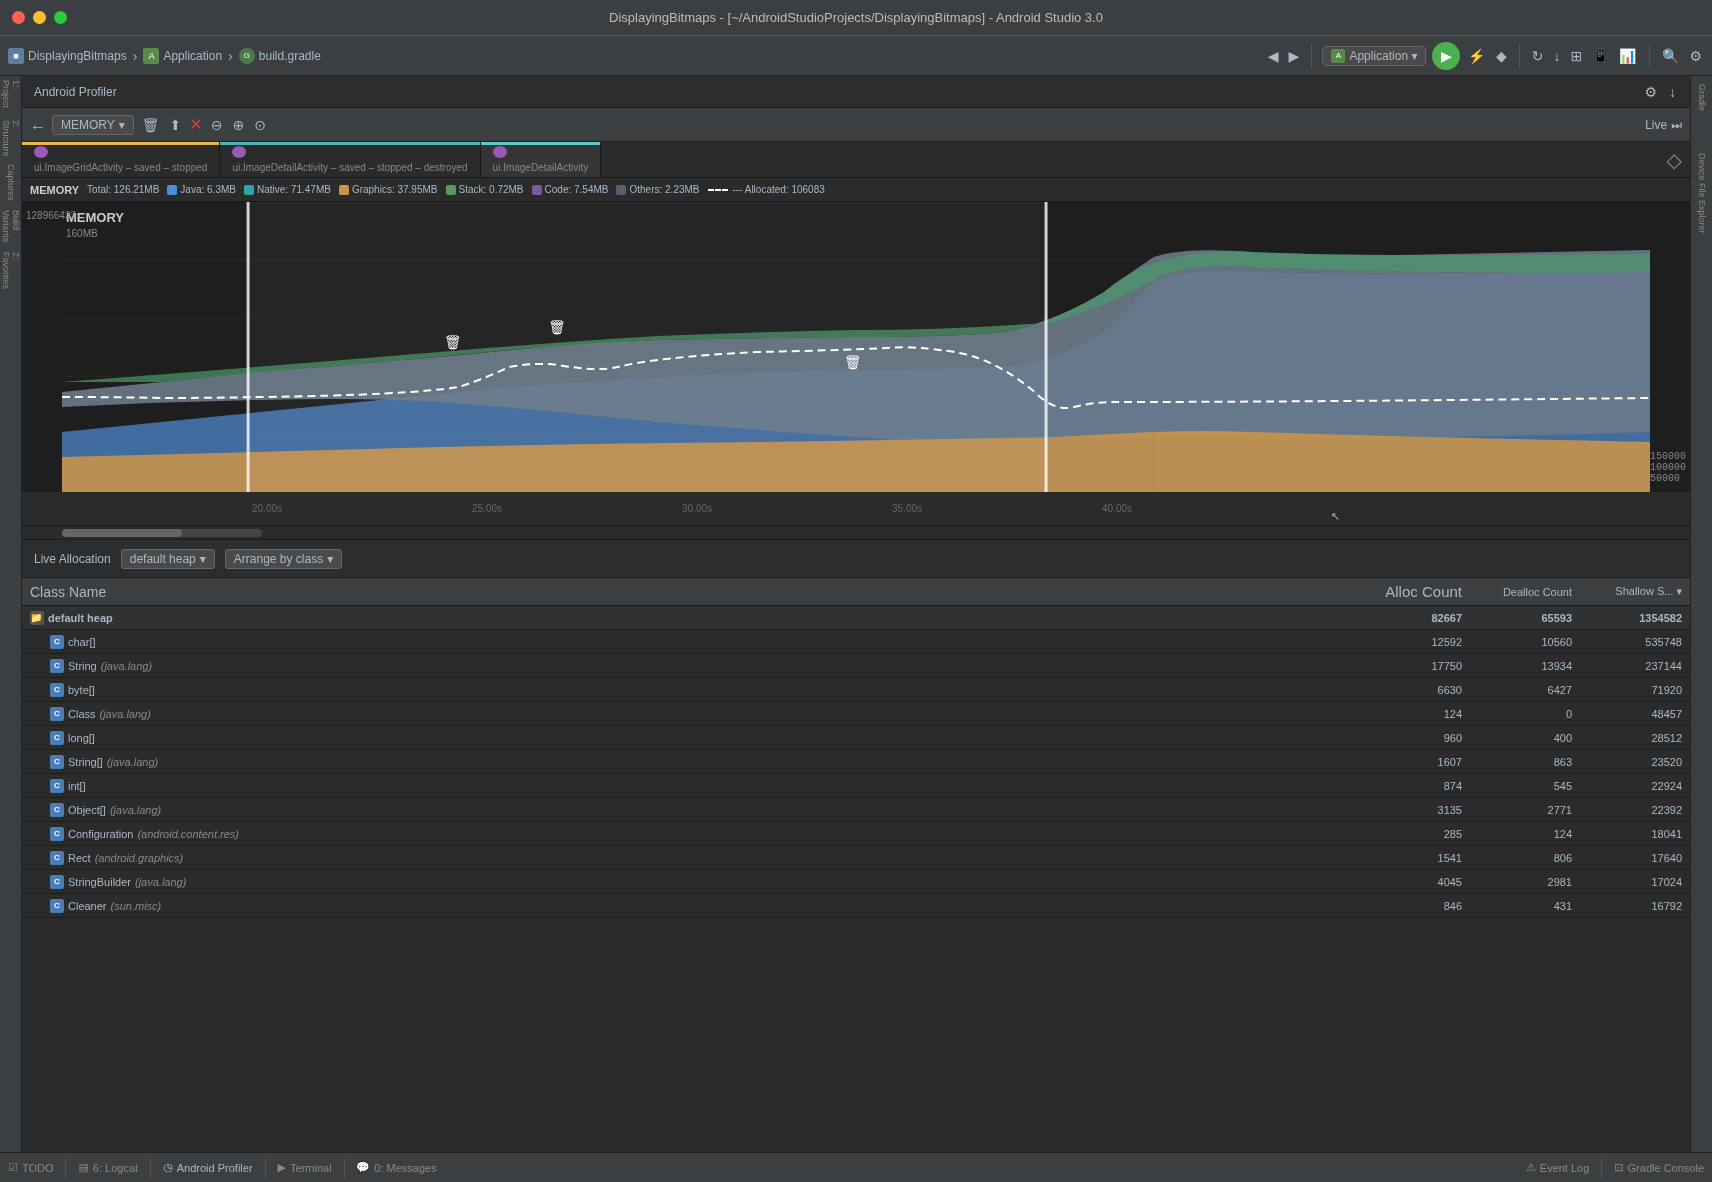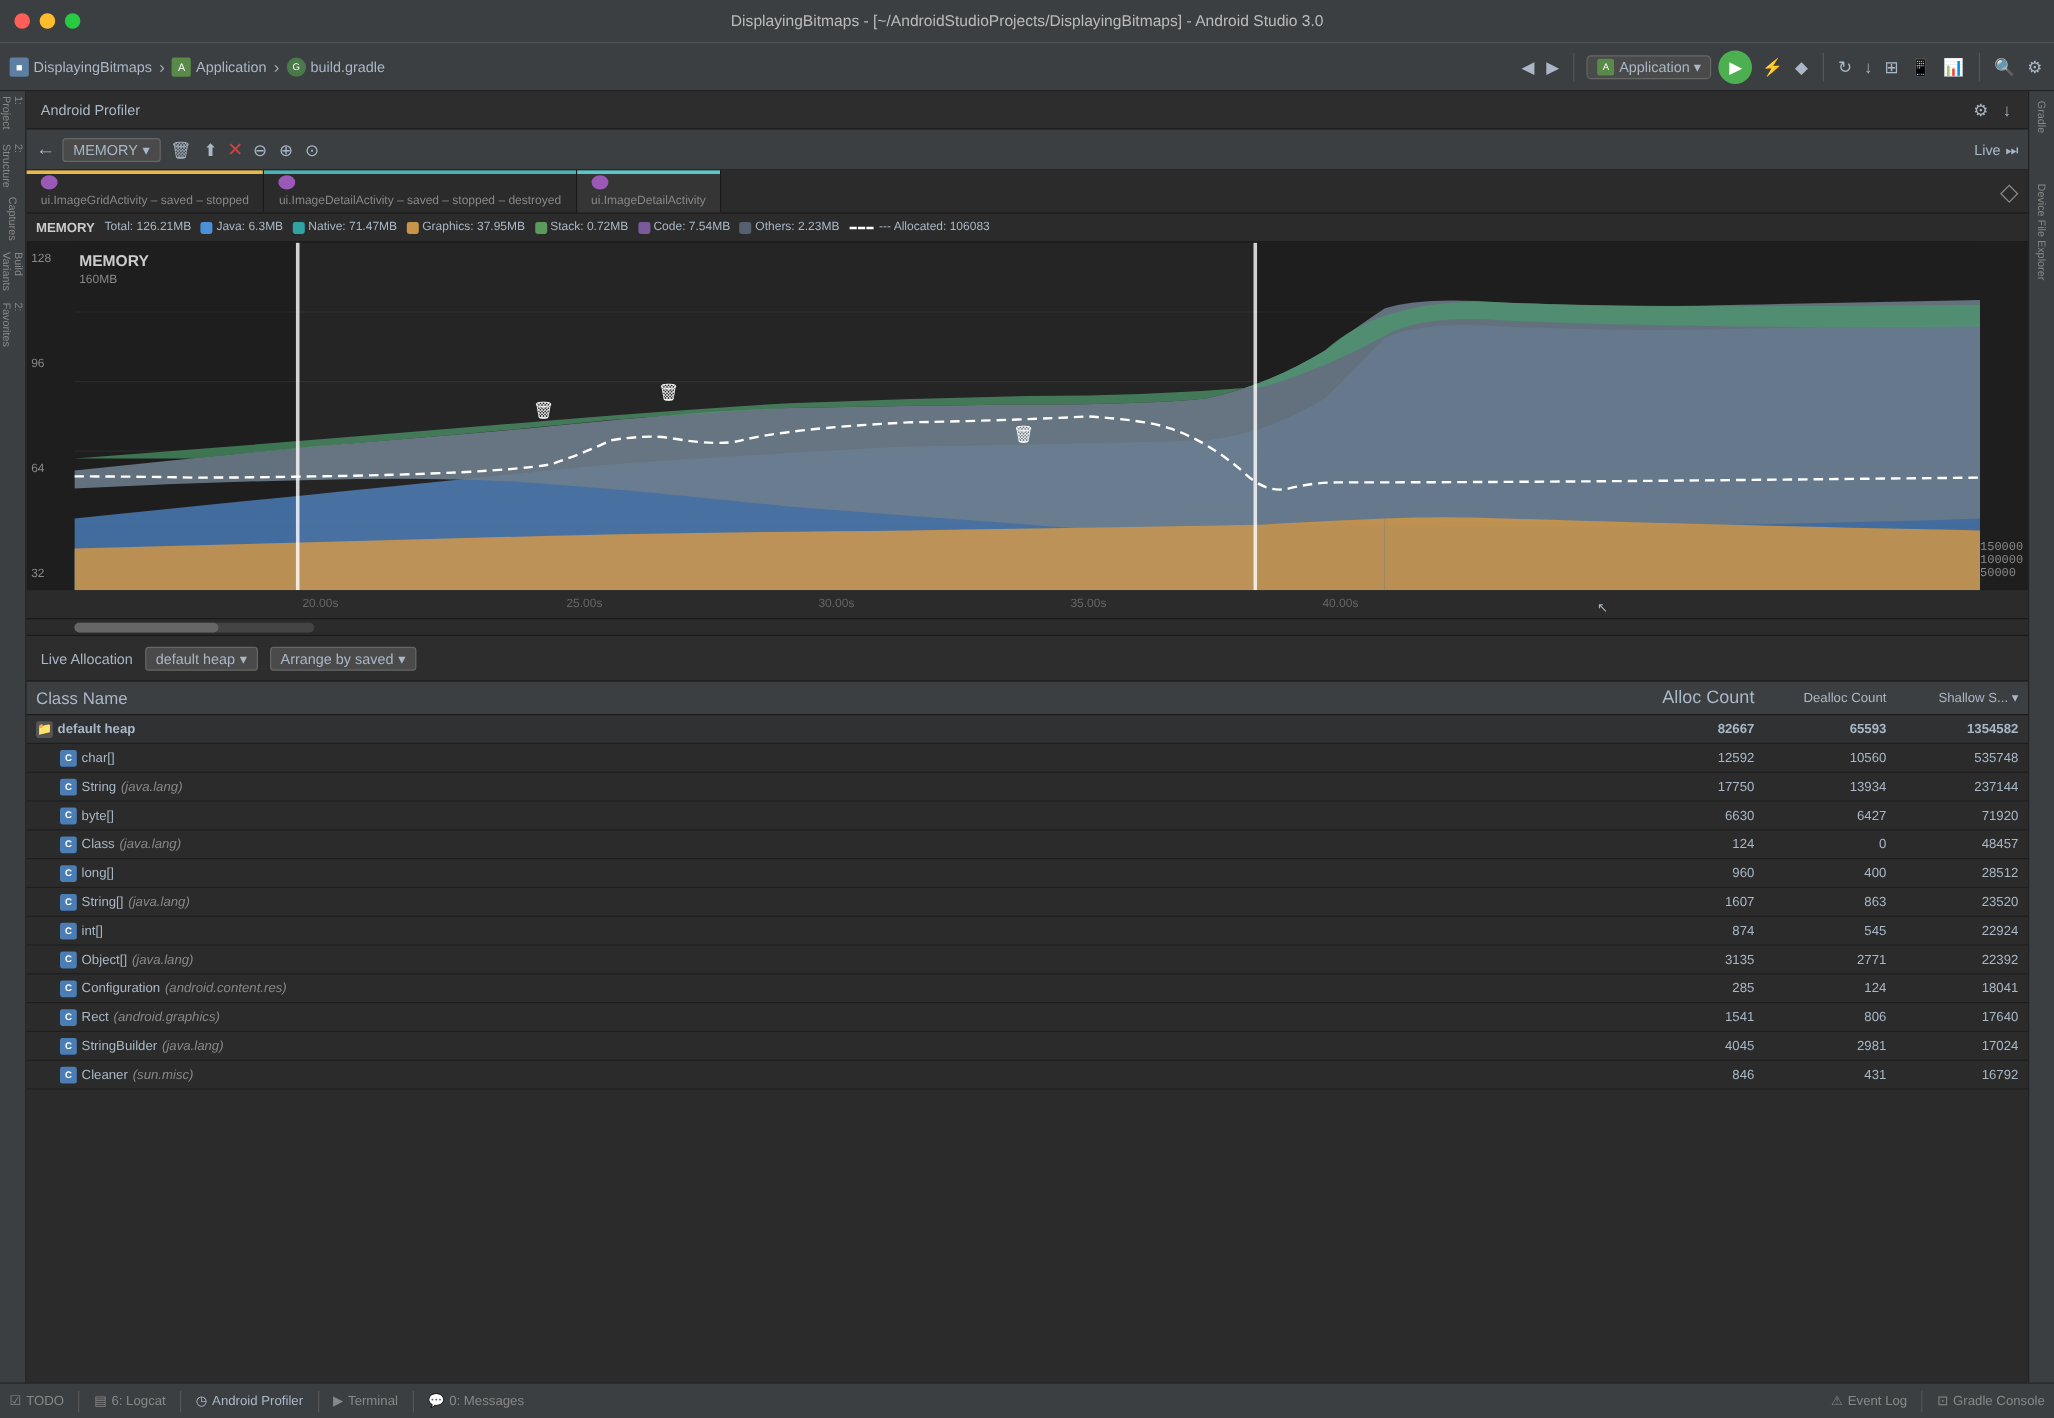--- a/index.html
+++ b/index.html
@@ -277,21 +277,20 @@
     }
 
     
     .y-labels {
       position: absolute;
       left: 0;
       top: 0;
       width: 40px;
       height: 100%;
       display: flex;
-      flex-direction: column;
       justify-content: space-between;
       padding: 8px 4px;
       pointer-events: none;
       z-index: 5;
     }
     .y-label {
       color: #888;
       font-size: 10px;
     }
     .y-right-labels {
@@ -304,21 +303,21 @@
       justify-content: flex-end;
       padding: 8px 0;
       pointer-events: none;
       z-index: 5;
       font-family: Liberation Mono, monospace;
     }
 
     
     #x-axis {
       background: #2b2b2b;
-      height: 24px;
+      height: 34px;
       display: flex;
       align-items: center;
       padding: 0 40px;
       border-bottom: 1px solid #1a1a1a;
       position: relative;
     }
     .x-tick {
       position: absolute;
       color: #666;
       font-size: 10px;
@@ -757,21 +756,21 @@
       <div style="position:absolute; right:350px; top:-30px; color:#a9b7c6; font-size:11px; pointer-events:none;">↖</div>
     </div>
 
     <div id="live-alloc-bar">
       <span class="alloc-label">Live Allocation</span>
       <div class="alloc-dropdown">
         <span>default heap</span>
         <span>▾</span>
       </div>
       <div class="alloc-dropdown">
-        <span>Arrange by saved</span>
+        <span>Arrange by class</span>
         <span>▾</span>
       </div>
     </div>
 
     <div id="allocation-table">
 
       <div id="table-header">
         <div class="th-class">
           <span>Class Name</span>
         </div>

